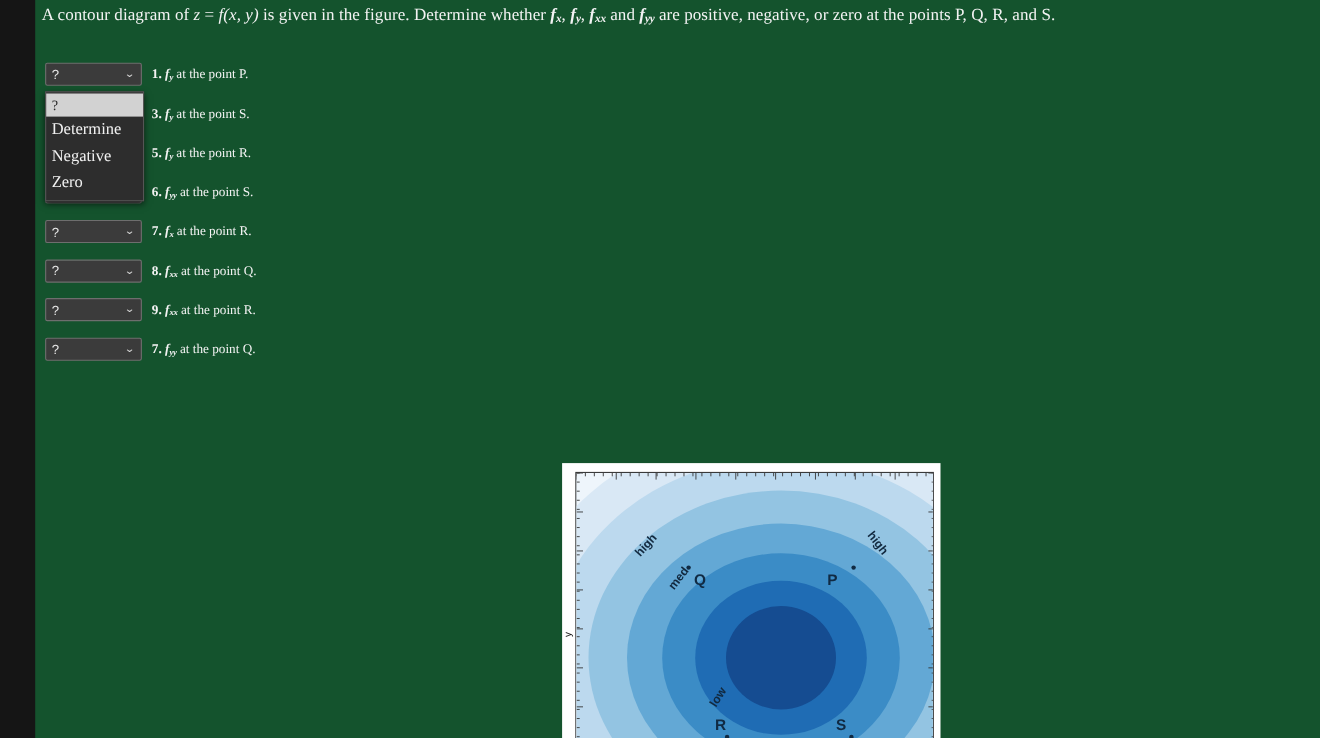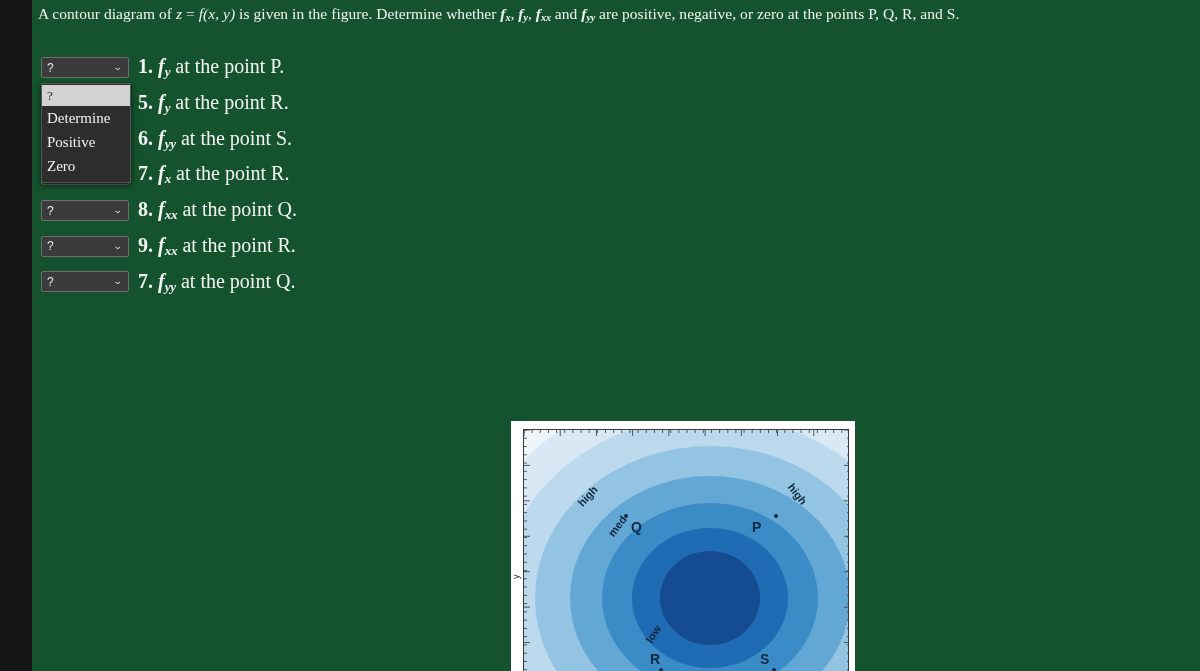--- a/index.html
+++ b/index.html
@@ -77,21 +77,21 @@
   }
   .sel-box .caret {
     font-size: 9px;
     line-height: 1;
     color: #d8d8d8;
     transform: scaleX(1.35);
     margin-right: 3px;
   }
   .qtext {
     margin-left: 9px;
-    font-size: 20px;
+    font-size: 12px;
     color: #f3f3f3;
     white-space: nowrap;
   }
   .qnum { font-weight: bold; }
 
   
   #dropdown {
     position: absolute;
     left: 9px;
     top: 83px;
@@ -187,20 +187,29 @@
         </div>
         <div class="qtext"><span class="qnum">1.</span> <span class="mb">f</span><sub class="vs">y</sub><span> at the point P.</span></div>
       </div>
       <div class="qrow">
         <div class="sel-wrap">
           <div class="sel-box">
             <span>?</span>
             <span class="caret">⌄</span>
           </div>
         </div>
+        <div class="qtext"><span class="qnum">3.</span> <span class="mb">f</span><sub class="vs">y</sub><span> at the point S.</span></div>
+      </div>
+      <div class="qrow">
+        <div class="sel-wrap">
+          <div class="sel-box">
+            <span>?</span>
+            <span class="caret">⌄</span>
+          </div>
+        </div>
         <div class="qtext"><span class="qnum">5.</span> <span class="mb">f</span><sub class="vs">y</sub><span> at the point R.</span></div>
       </div>
       <div class="qrow">
         <div class="sel-wrap">
           <div class="sel-box">
             <span>?</span>
             <span class="caret">⌄</span>
           </div>
         </div>
         <div class="qtext"><span class="qnum">6.</span> <span class="mb">f</span><sub class="vs">yy</sub><span> at the point S.</span></div>
@@ -239,21 +248,21 @@
             <span class="caret">⌄</span>
           </div>
         </div>
         <div class="qtext"><span class="qnum">7.</span> <span class="mb">f</span><sub class="vs">yy</sub><span> at the point Q.</span></div>
       </div>
     </div>
 
   <div id="dropdown">
       <div class="opt sel">?</div>
       <div class="opt">Determine</div>
-      <div class="opt">Positive</div>
+      <div class="opt">Negative</div>
       <div class="opt">Zero</div>
     </div>
 
   <div id="figure">
     <div class="ylabel">y</div>
     <div id="axes">
       <svg id="contour-svg" width="326" height="248" viewBox="0 0 326 248">
           <rect x="0" y="0" width="326" height="248" fill="#eef5fb"></rect>
           <ellipse cx="186" cy="168" rx="245" ry="212" fill="#d9e8f5"></ellipse>
           <ellipse cx="186" cy="168" rx="210" ry="182" fill="#bcd9ee"></ellipse>

